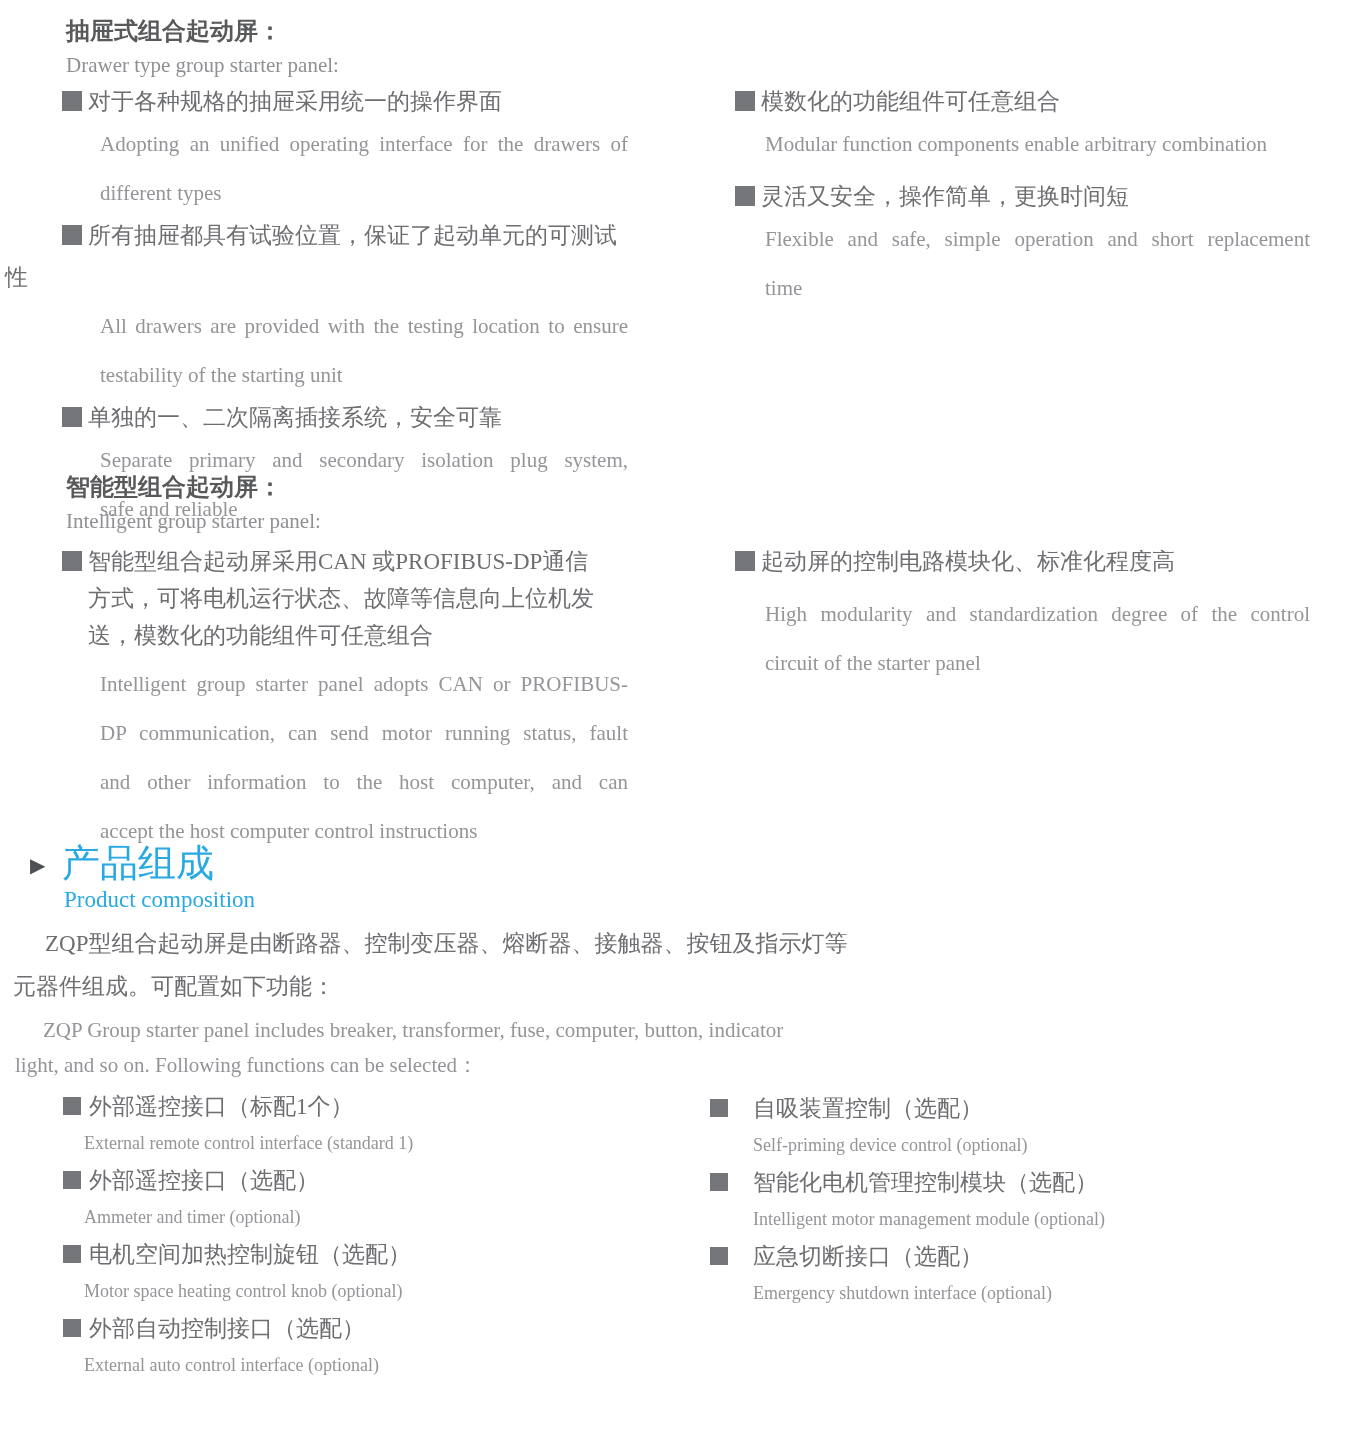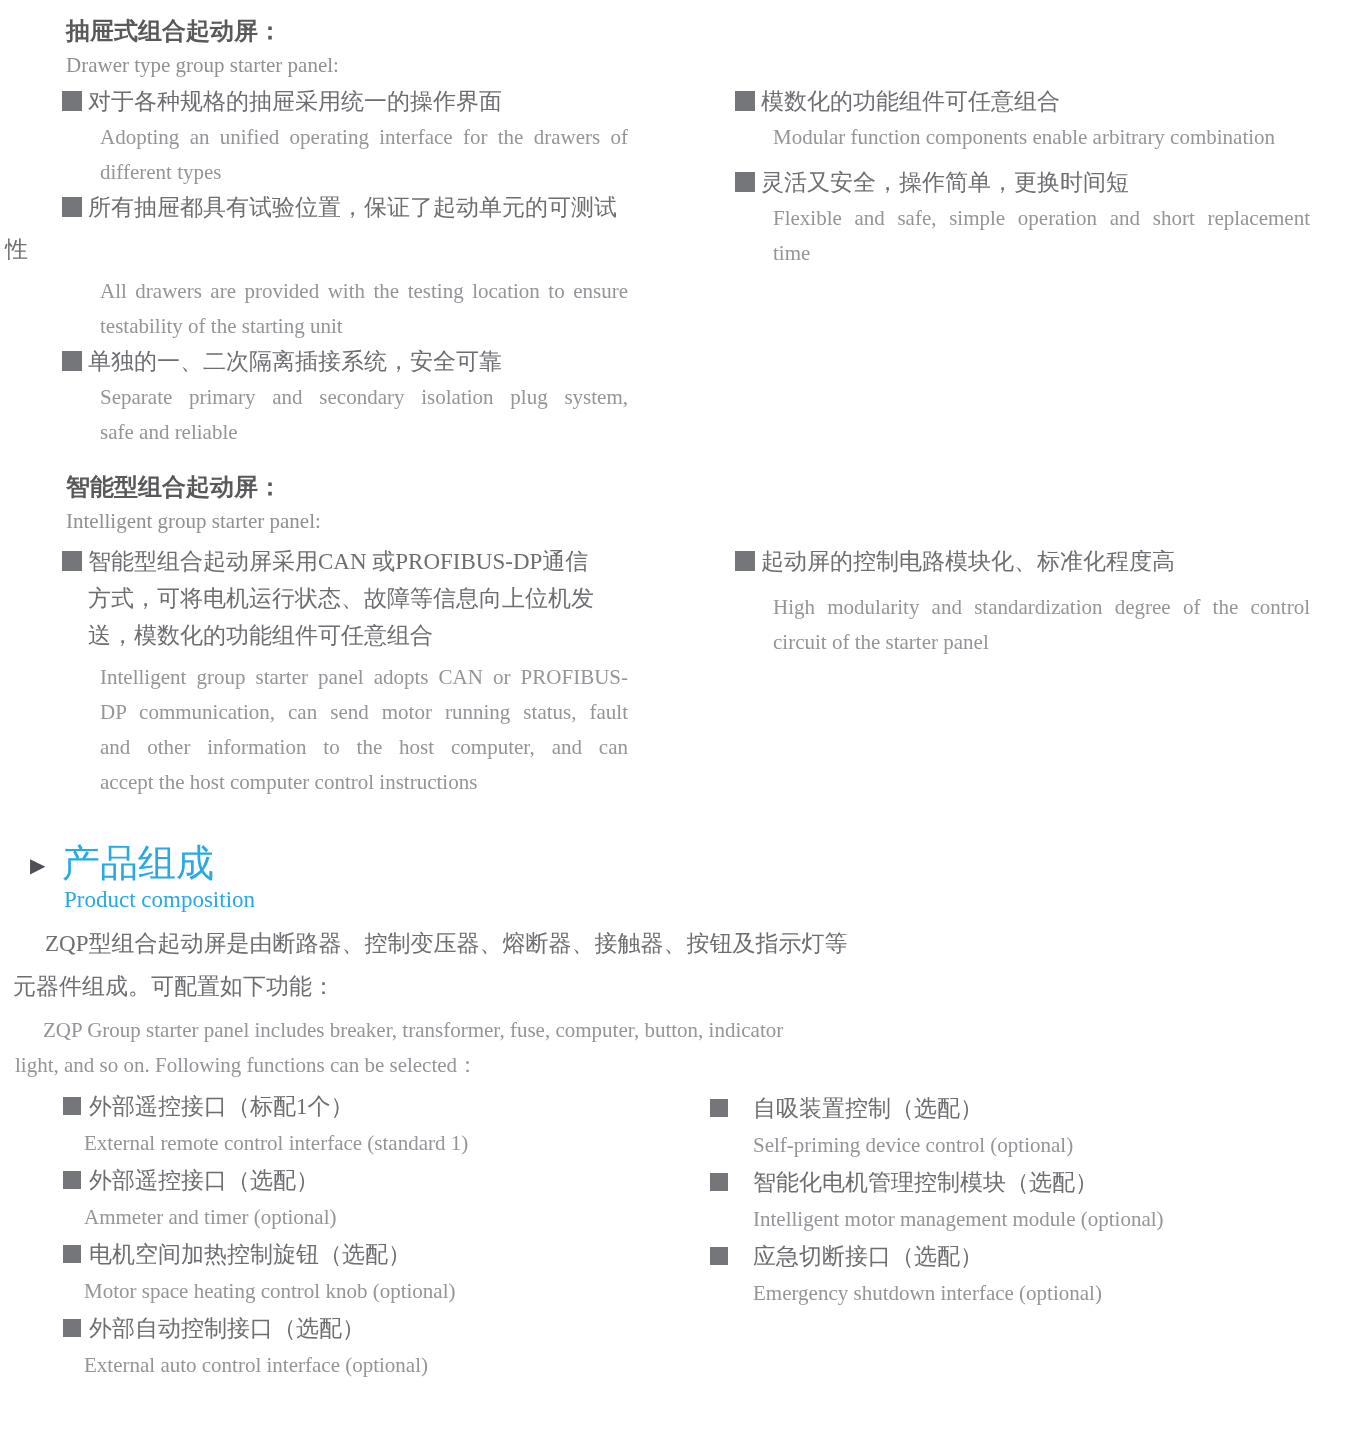--- a/index.html
+++ b/index.html
@@ -10,41 +10,41 @@
   
   .h-cn{font-size:24px;font-weight:bold;color:#58595B;line-height:30px;}
   .h-en{font-size:21px;color:#8E9093;line-height:30px;margin-top:4px;}
 
   
   .cn-line{font-size:23px;color:#6D6E71;line-height:36px;white-space:nowrap;}
   .sq{display:inline-block;width:20px;height:20px;background:#75767A;
       margin-right:6px;vertical-align:-2px;}
   .cn-cont{font-size:23px;color:#6D6E71;line-height:36px;margin-left:26px;white-space:nowrap;}
   .en-block{margin-left:38px;}
-  .en-block-r{margin-left:38px;}
-  .en-line{font-size:21px;color:#939598;line-height:35px;}
+  .en-block-r{margin-left:30px;}
+  .en-line{font-size:21px;color:#939598;line-height:49px;}
   .jst{text-align:justify;text-align-last:justify;}
   .gap10{margin-top:10px;}
   .overflow-cn{font-size:23px;color:#6D6E71;line-height:36px;
                margin-left:-57px;margin-top:6px;margin-bottom:6px;}
 
   
   .comp-arrow{font-size:20px;color:#4E5054;line-height:20px;}
   .comp-title-cn{font-size:38px;color:#29A9E2;line-height:46px;}
   .comp-title-en{font-size:23px;color:#29A9E2;line-height:28px;}
 
   
   .para-cn{font-size:23px;color:#6D6E71;line-height:43px;}
   .para-en{font-size:21px;color:#939598;line-height:35px;}
   .ind32{text-indent:32px;}
   .ind28{text-indent:28px;}
 
   
   .list-cn{font-size:23px;color:#6D6E71;line-height:37px;white-space:nowrap;}
-  .list-en{font-size:21px;color:#939598;line-height:37px;white-space:nowrap;}
+  .list-en{font-size:18px;color:#939598;line-height:37px;white-space:nowrap;}
   .sq2{display:inline-block;width:18px;height:18px;background:#75767A;vertical-align:-1px;}
   .lleft .sq2{margin-right:8px;}
   .lleft .list-en{margin-left:21px;}
   .lright .sq2{margin-right:25px;}
   .lright .list-en{margin-left:43px;}
 </style>
 </head>
 <body>
 
 <div class="page">

